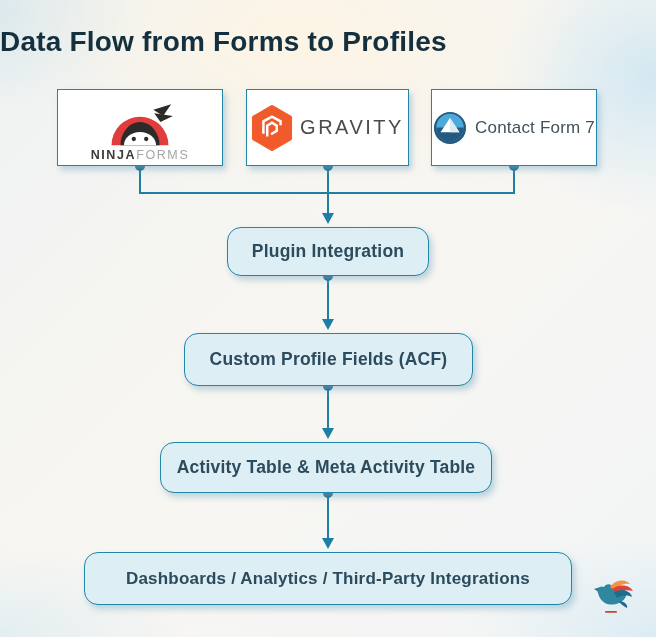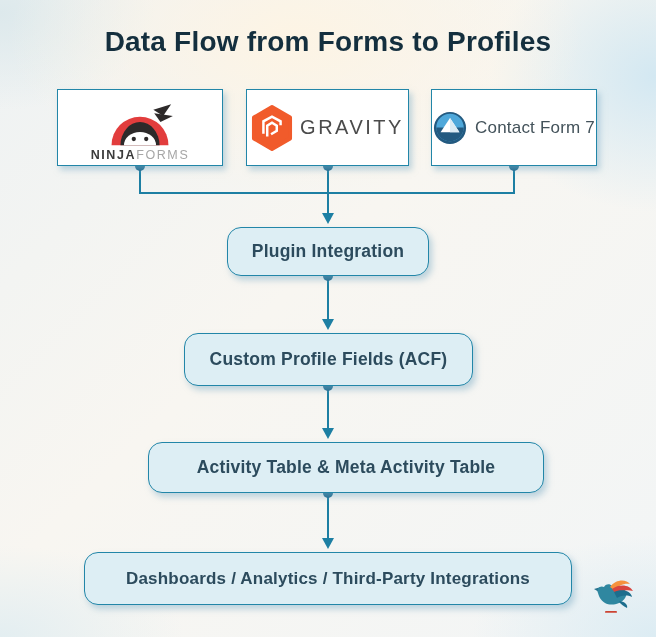--- a/index.html
+++ b/index.html
@@ -12,21 +12,21 @@
     background:
       radial-gradient(ellipse 55% 30% at 45% 6%, #fdf4e4 0%, rgba(253,244,228,0) 80%),
       radial-gradient(ellipse 30% 25% at 100% 12%, #d3e8f2 0%, rgba(211,232,242,0) 85%),
       radial-gradient(ellipse 28% 18% at 0% 2%, #dde9ec 0%, rgba(221,233,236,0) 85%),
       radial-gradient(ellipse 35% 20% at 100% 100%, #dcecf3 0%, rgba(220,236,243,0) 80%),
       radial-gradient(ellipse 35% 18% at 0% 100%, #e3eef1 0%, rgba(227,238,241,0) 80%),
       linear-gradient(135deg,#eef2f3 0%,#f8f6f1 45%,#f2f5f6 100%);
   }
   .title{
     position:absolute;left:0;top:26px;width:656px;margin:0;
-    text-align:center;font-size:28px;font-weight:700;color:#142f3e;
+    text-align:left;font-size:28px;font-weight:700;color:#142f3e;
     letter-spacing:.2px;
   }
   .connectors{position:absolute;left:0;top:0;pointer-events:none;}
   .card{
     position:absolute;top:89px;height:77px;background:#ffffff;
     border:1.5px solid #2286a8;border-radius:0;
     box-shadow:3px 4px 6px rgba(130,175,200,.5);
     display:flex;align-items:center;justify-content:center;box-sizing:border-box;
   }
   .card1{left:57px;width:166px;flex-direction:column;padding-top:6px;}
@@ -38,21 +38,21 @@
   .gravity-text{font-size:20px;color:#4b4b4b;letter-spacing:2.5px;font-weight:500;}
   .cf7-text{font-size:17px;color:#43525a;font-weight:400;letter-spacing:.2px;}
   .flow-box{
     position:absolute;background:#ddeef4;border:1.5px solid #2286a8;border-radius:14px;
     box-shadow:3px 4px 6px rgba(130,175,200,.5);
     display:flex;align-items:center;justify-content:center;box-sizing:border-box;
     font-weight:700;font-size:17.5px;color:#2c4b5d;text-align:center;letter-spacing:.2px;
   }
   .fb1{left:227px;top:227px;width:202px;height:49px;}
   .fb2{left:184px;top:333px;width:289px;height:53px;}
-  .fb3{left:148px;top:442px;width:396px;height:51px;text-align:right;}
+  .fb3{left:160px;top:442px;width:332px;height:51px;text-align:right;}
   .fb4{left:84px;top:552px;width:488px;height:53px;font-size:17px;}
   .bird{position:absolute;left:592px;top:579px;width:44px;height:38px;}
 </style>
 </head>
 <body>
 
 <div class="canvas">
 
   <h1 class="title">Data Flow from Forms to Profiles</h1>
 

